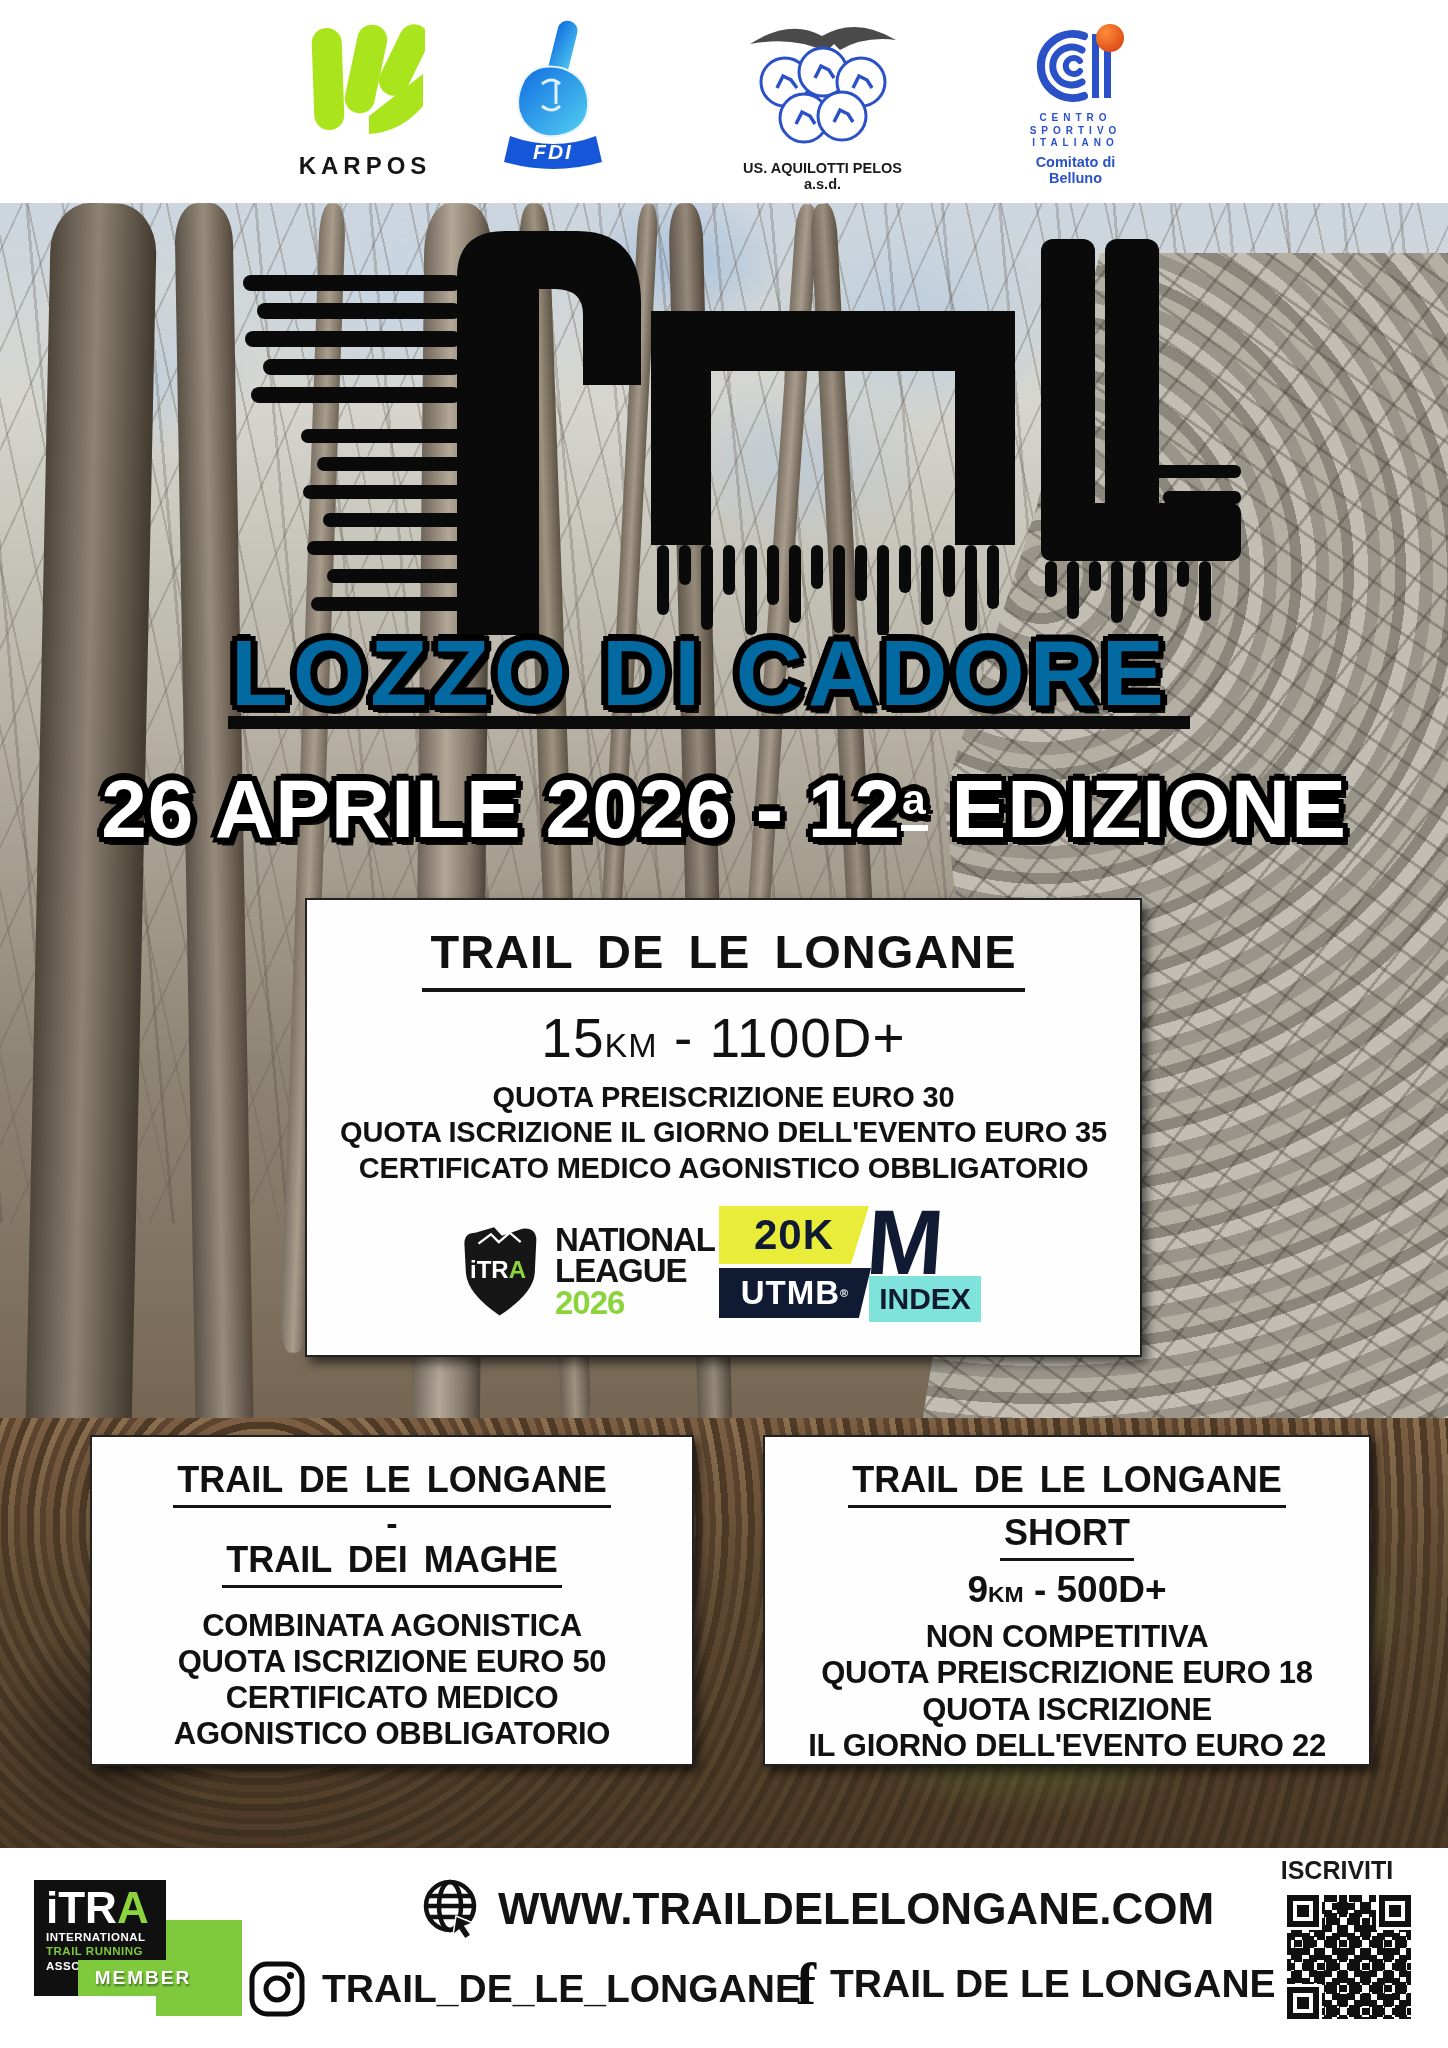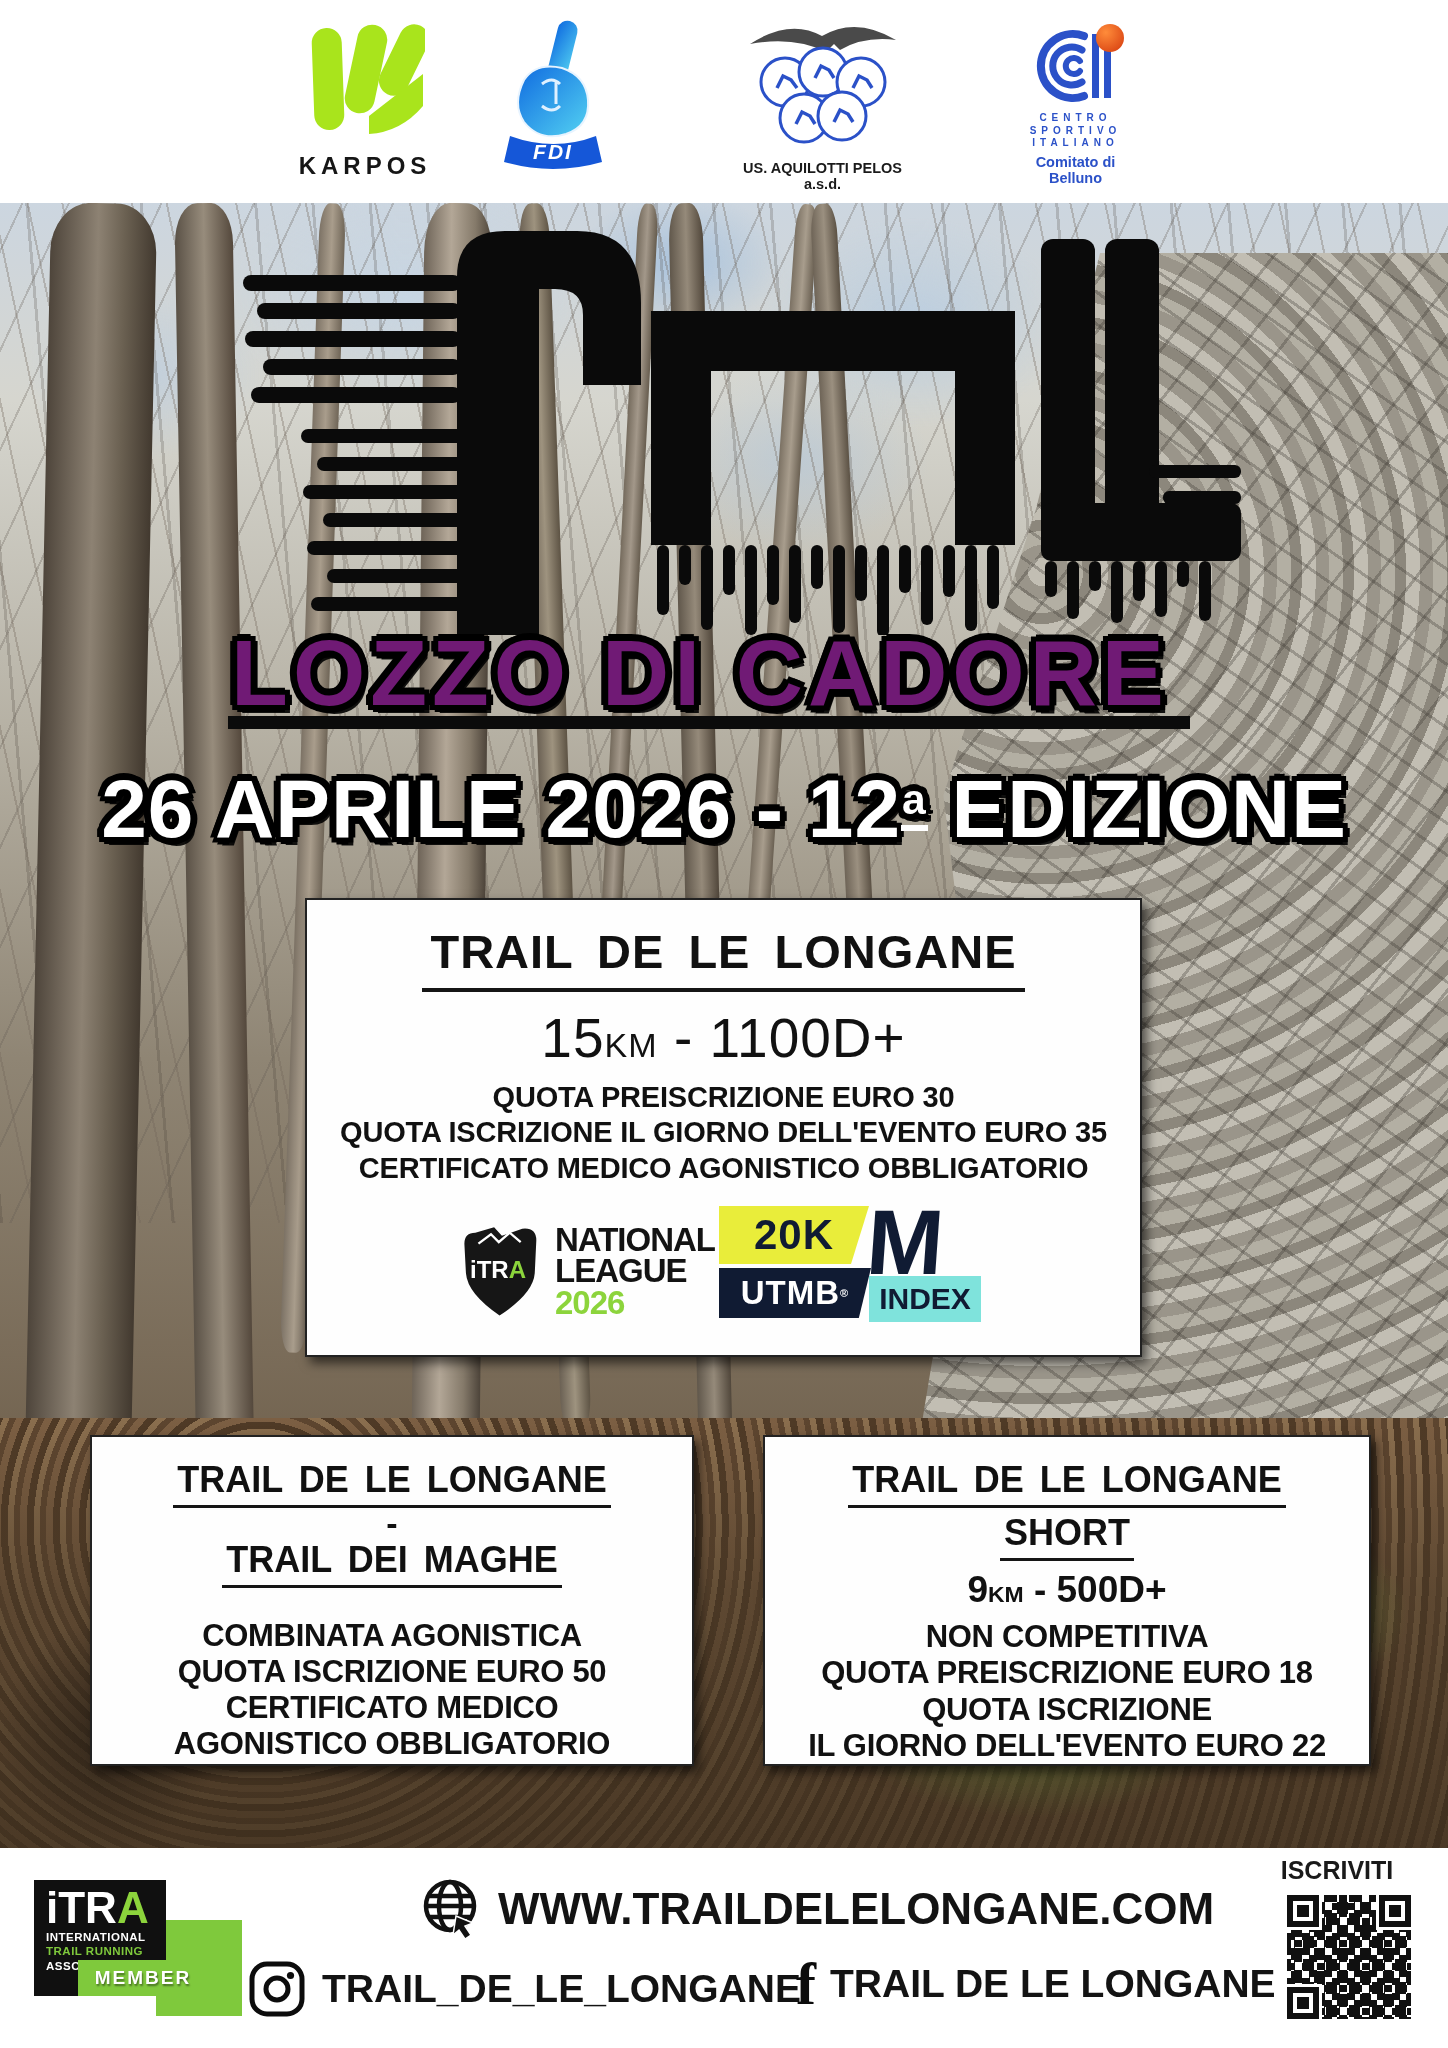--- a/index.html
+++ b/index.html
@@ -62,21 +62,21 @@
   .moss2{position:absolute;right:40px;bottom:150px;width:240px;height:170px;border-radius:50%;
     background:radial-gradient(closest-side,rgba(104,134,58,.7),transparent);}
 
   
   .rdl{position:absolute;left:205px;top:215px;width:1040px;height:420px;z-index:5;}
 
   
   .outl{text-shadow:-5px -5px 0 #000,5px -5px 0 #000,-5px 5px 0 #000,5px 5px 0 #000,
         -7px 0 0 #000,7px 0 0 #000,0 -7px 0 #000,0 7px 0 #000,5px 8px 0 rgba(0,0,0,.9);}
   .lozzo{position:absolute;left:110px;top:620px;width:1180px;text-align:center;z-index:6;
-         font-size:93px;font-weight:700;letter-spacing:5px;color:#701a75;}
+         font-size:93px;font-weight:700;letter-spacing:5px;color:#0369a1;}
   .lozzo-bar{position:absolute;left:228px;top:716px;width:962px;height:13px;background:#0b0b0b;z-index:6;}
   .date-line{position:absolute;left:0;top:762px;width:1448px;text-align:center;z-index:6;
              font-size:82px;font-weight:700;letter-spacing:1px;color:#fff;}
   .ord{font-size:.52em;vertical-align:.55em;border-bottom:6px solid #fff;padding:0 1px 2px 1px;}
 
   
   .wbox{position:absolute;background:#fefefe;border:2px solid #222;z-index:10;text-align:center;
         box-shadow:5px 6px 10px rgba(0,0,0,.6);}
   .box-main{left:305px;top:898px;width:833px;height:455px;}
   .box-main .title{margin-top:24px;display:inline-block;font-size:47px;font-weight:700;
@@ -334,21 +334,21 @@
           </div>
         <div class="utmb-index">INDEX</div>
       </div>
     </div>
   </div>
 
   <div class="wbox box-combo">
     <div style="margin-top:22px;"><span class="sub-title">TRAIL DE LE LONGANE</span></div>
     <div class="dash">-</div>
     <div><span class="sub-title">TRAIL DEI MAGHE</span></div>
-    <div class="sub-lines" style="margin-top:30px;">
+    <div class="sub-lines" style="margin-top:20px;">
       <div>COMBINATA AGONISTICA</div>
       <div>QUOTA ISCRIZIONE EURO 50</div>
       <div>CERTIFICATO MEDICO</div>
       <div>AGONISTICO OBBLIGATORIO</div>
     </div>
   </div>
 
   <div class="wbox box-short">
     <div style="margin-top:22px;"><span class="sub-title">TRAIL DE LE LONGANE</span></div>
     <div style="margin-top:4px;"><span class="sub-title">SHORT</span></div>

